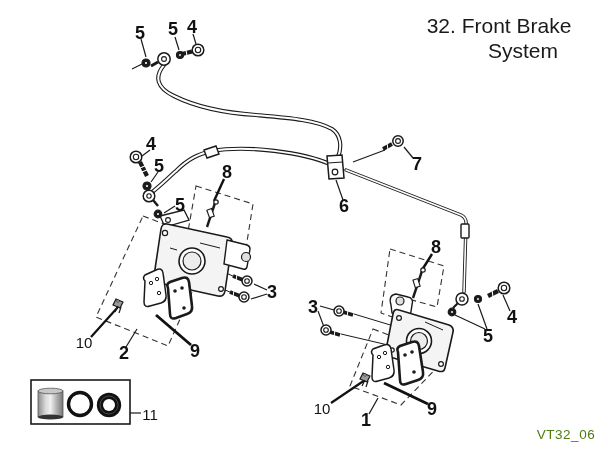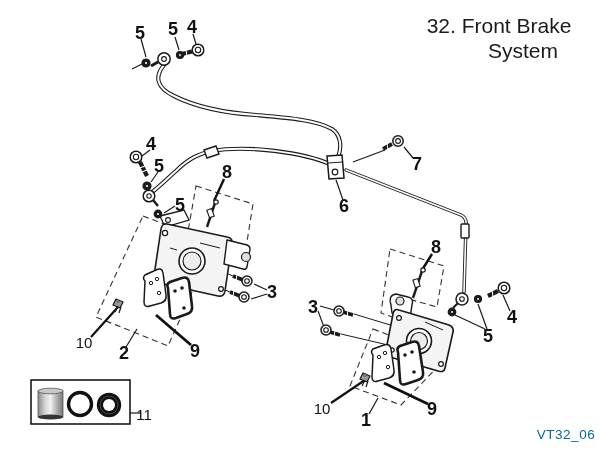--- a/index.html
+++ b/index.html
@@ -7,21 +7,21 @@
          font-family:"Liberation Sans",sans-serif;color:#111;}
   .art{position:absolute;left:0;top:0;}
   .callout{position:absolute;transform:translate(-50%,-50%);font-weight:700;font-size:18px;
            line-height:1;color:#111;white-space:nowrap;}
   .callout.thin{font-weight:400;font-size:15px;}
   .title{position:absolute;left:499px;transform:translateX(-50%);font-size:21px;color:#1a1a1a;
          white-space:nowrap;line-height:1.15;text-align:right;}
   .title.l1{top:14px;}
   .title.l2{top:39px;margin-left:24px;}
   .figcode{position:absolute;left:566px;top:434px;transform:translate(-50%,-50%);
-           font-size:13.5px;color:#0369a1;letter-spacing:.5px;text-align:right;}
+           font-size:13.5px;color:#4d7c0f;letter-spacing:.5px;text-align:right;}
 </style>
 </head>
 <body>
 
 <div class="stage">
 
   <svg class="art" width="600" height="450" viewBox="0 0 600 450">
     <defs>
       <linearGradient id="metal" x1="0" y1="0" x2="1" y2="0">
         <stop offset="0" stop-color="#8a8a8a"></stop>
@@ -279,15 +279,15 @@
   <div class="callout thin" style="left:84px;top:342px">10</div>
   <div class="callout" style="left:124px;top:353px">2</div>
   <div class="callout" style="left:195px;top:351px">9</div>
   <div class="callout" style="left:436px;top:247px">8</div>
   <div class="callout" style="left:313px;top:307px">3</div>
   <div class="callout" style="left:512px;top:317px">4</div>
   <div class="callout" style="left:488px;top:336px">5</div>
   <div class="callout thin" style="left:322px;top:408px">10</div>
   <div class="callout" style="left:366px;top:420px">1</div>
   <div class="callout" style="left:432px;top:409px">9</div>
-  <div class="callout thin" style="left:144px;top:414px">11</div>
+  <div class="callout thin" style="left:150px;top:414px">11</div>
 
 </div>
 
 </body></html>

